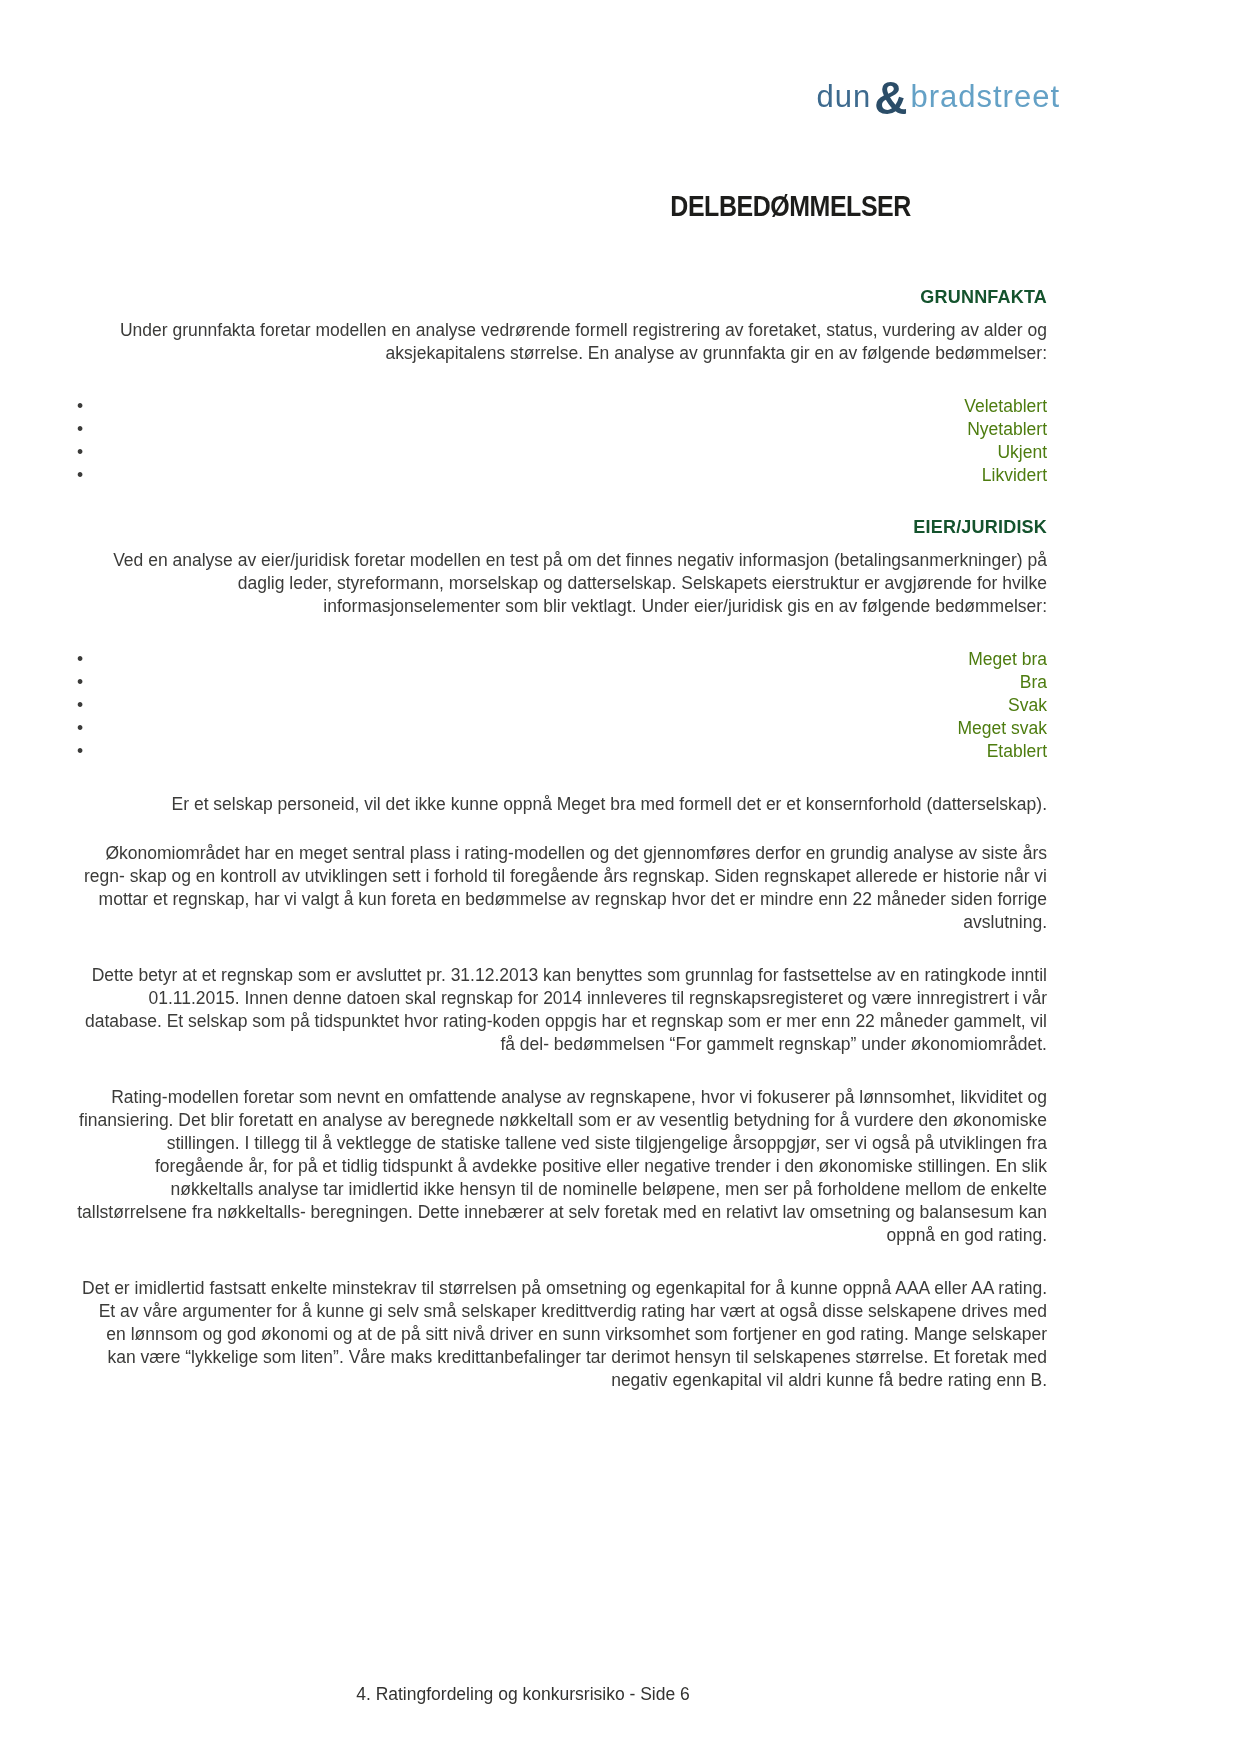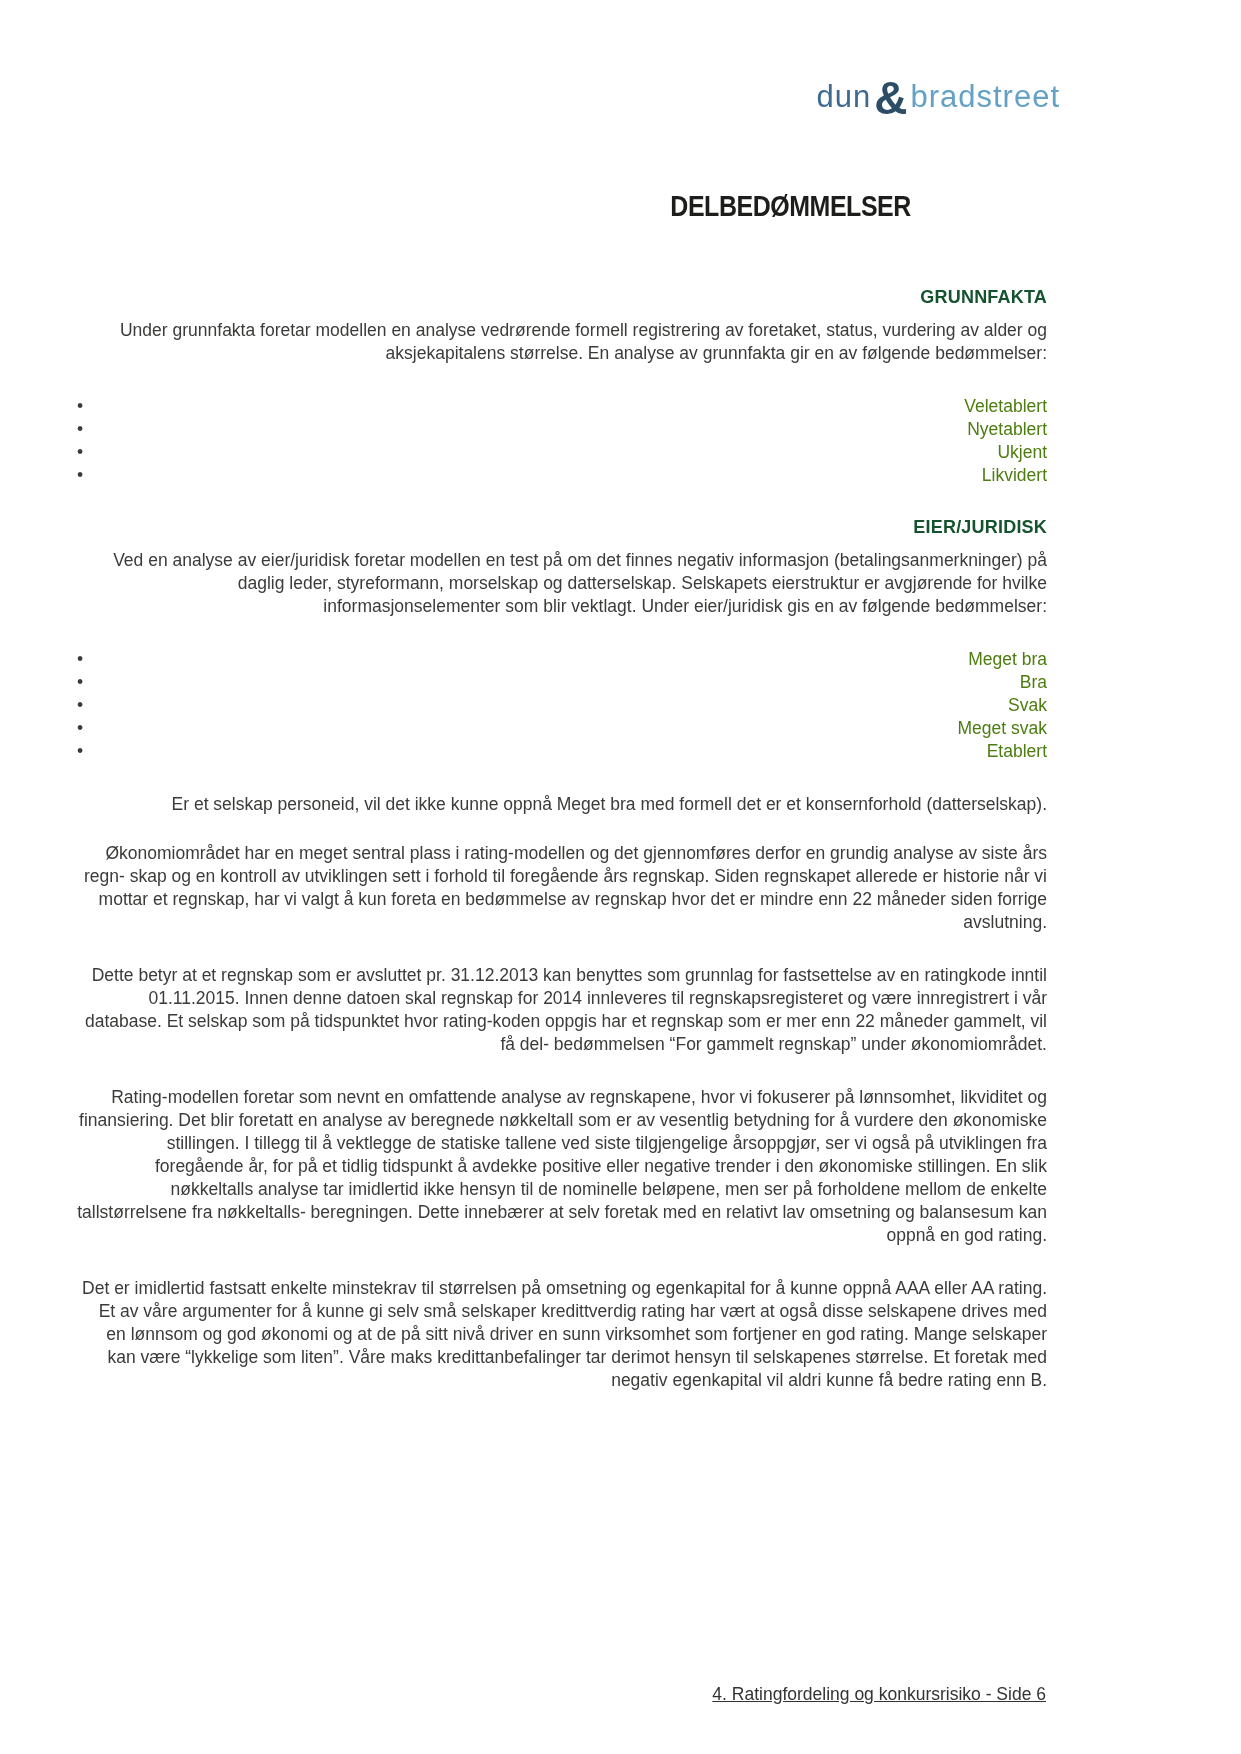--- a/index.html
+++ b/index.html
@@ -102,24 +102,23 @@
     line-height: 23px;
     color: #3b3b39;
   }
 
   
   .footer {
     position: absolute;
     top: 1684px;
     left: 0;
     right: 195px;
-    text-align: right;
+    text-align: center;
     font-size: 17.5px;
     color: #333331;
-    text-decoration: underline;
   }
 </style>
 </head>
 <body>
 
 <div class="page">
 
   <div class="logo">
     <span class="logo-part1">dun</span>
     <span class="logo-amp">&amp;</span>

